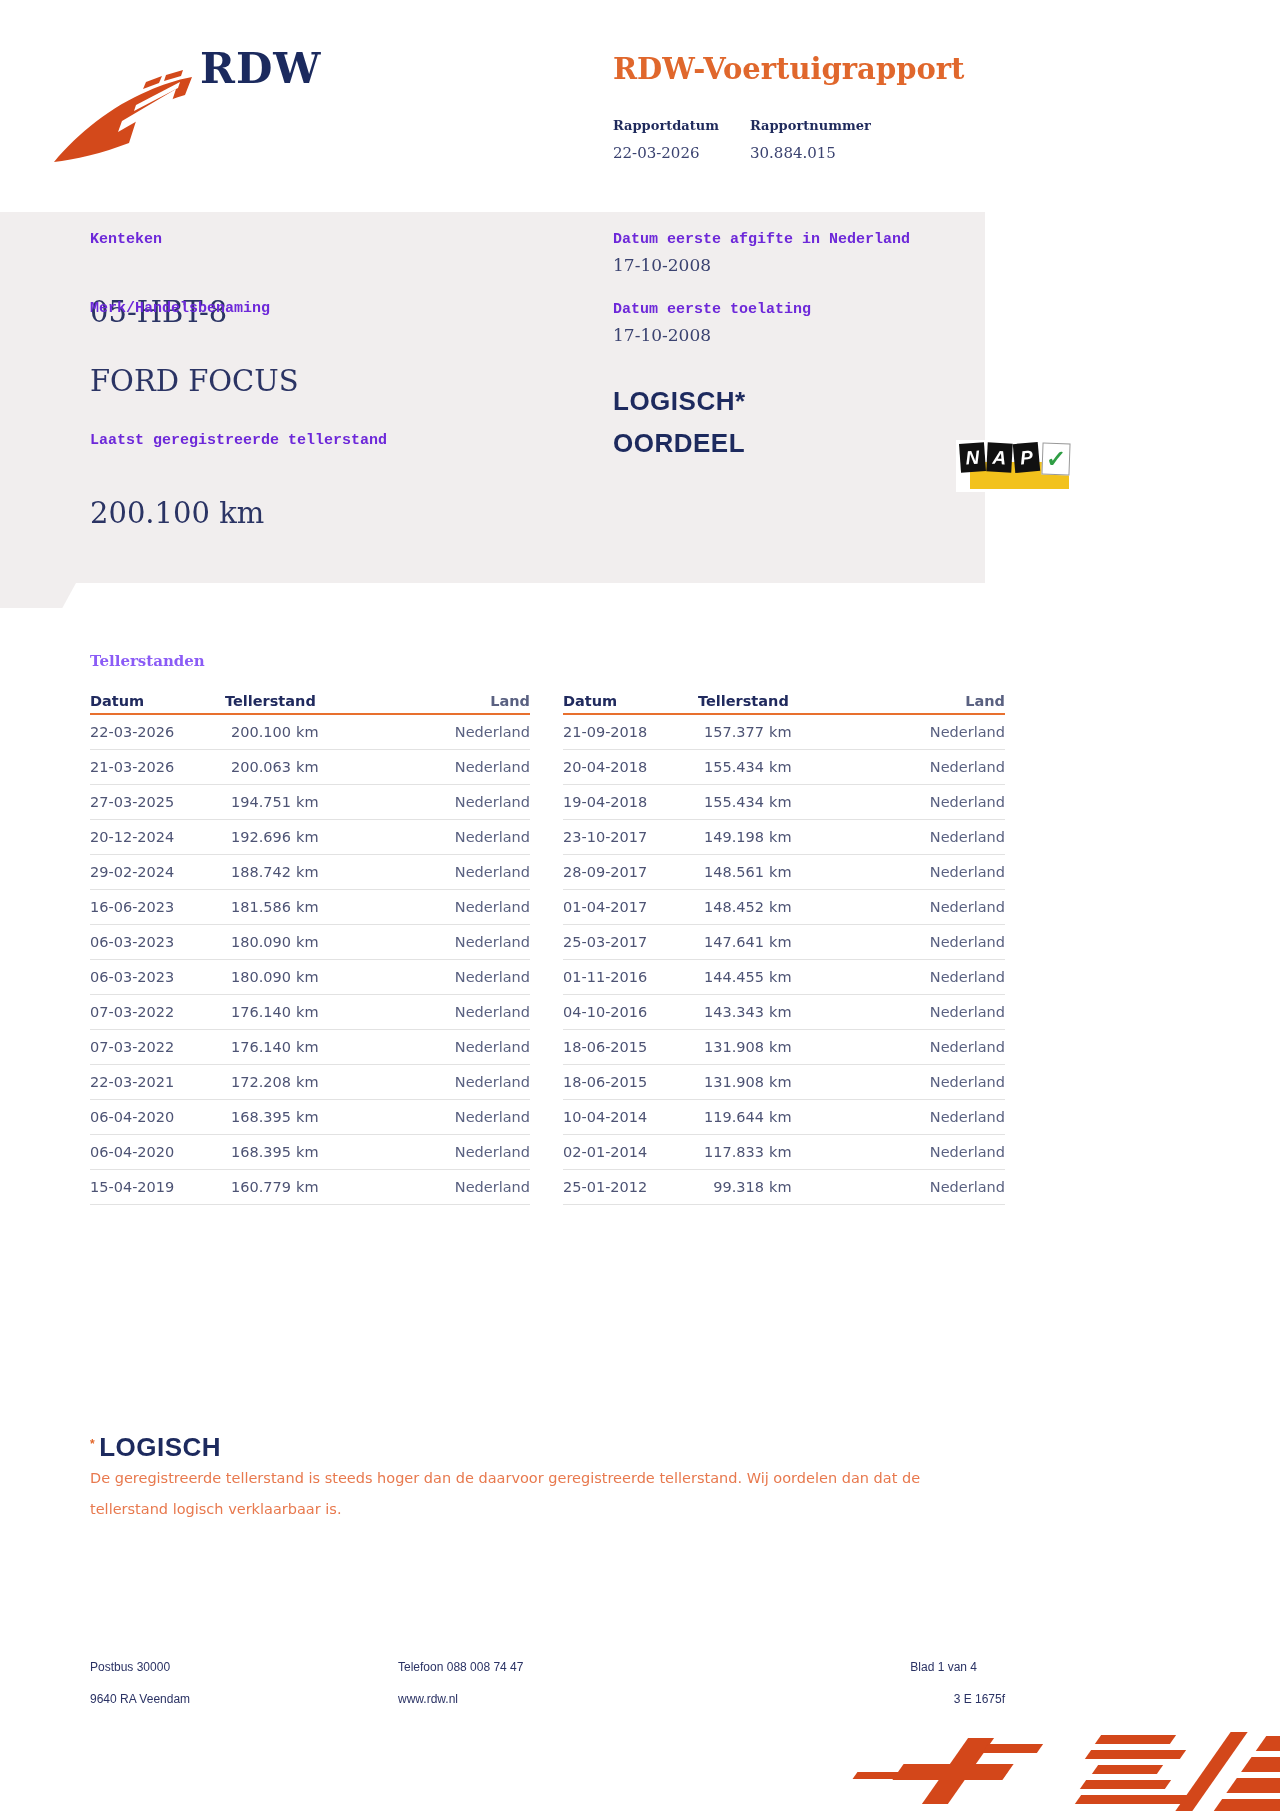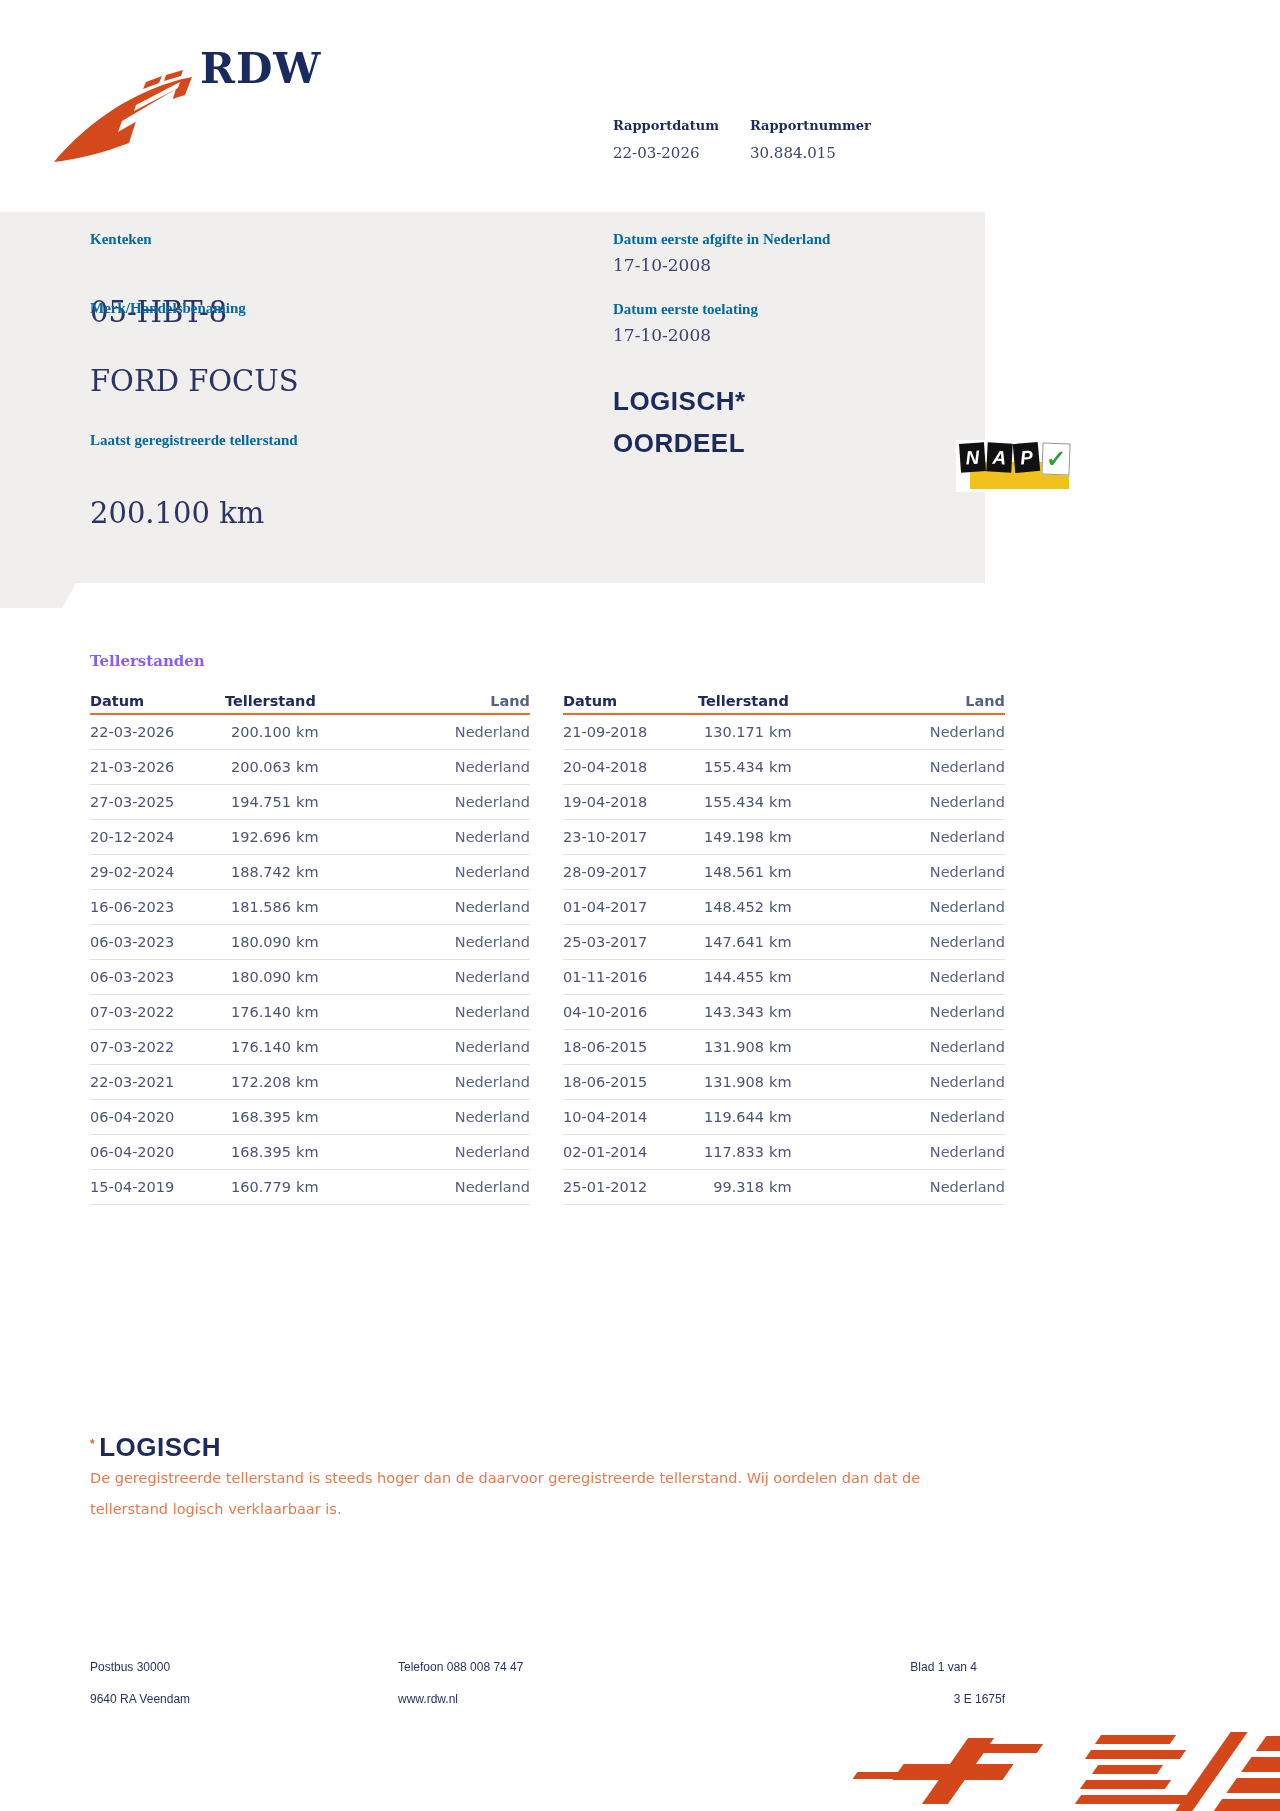--- a/index.html
+++ b/index.html
@@ -8,21 +8,21 @@
   .abs{position:absolute;}
 
   
   .logo-text{font-family:"DejaVu Serif",serif;font-weight:bold;font-size:42px;color:#1b2a5e;letter-spacing:1px;}
   .title{font-family:"DejaVu Serif",serif;font-weight:bold;font-size:29px;color:#e0672c;}
   .hlabel{font-family:"DejaVu Serif",serif;font-weight:bold;font-size:13px;color:#1f2a5c;}
   .hvalue{font-family:"DejaVu Serif",serif;font-size:15px;color:#3a4270;}
 
   
   .graybox{background:#f1eeee;}
-  .olabel{font-family:Liberation Serif, serif;font-weight:bold;font-size:15px;color:#0369a1;}
+  .olabel{font-family:Liberation Mono, monospace;font-weight:bold;font-size:15px;color:#6d28d9;}
   .bigval{font-family:"DejaVu Serif",serif;font-size:29px;color:#2b3464;margin-top:43px;}
   .midval{font-family:"DejaVu Serif",serif;font-size:17px;color:#3a4270;}
   .oordeel{font-family:"Liberation Sans",sans-serif;font-weight:bold;font-size:26px;line-height:42px;color:#1d2a5e;letter-spacing:0.5px;}
 
   
   .nap{width:116px;height:52px;background:#ffffff;}
   .nap-yellow{position:absolute;left:14px;top:22px;right:3px;bottom:3px;background:#f2c21c;}
   .nap-tile{position:absolute;top:3px;width:25px;height:29px;background:#111111;color:#ffffff;
             font-family:"Liberation Sans",sans-serif;font-weight:bold;font-style:italic;font-size:19px;
             display:flex;align-items:center;justify-content:center;}
@@ -62,20 +62,21 @@
     <svg width="142" height="94" viewBox="0 0 142 94">
       <path d="M2 92 C26 63 60 36 96 21 C109 15 124 10 140 7 L133 25 C113 31 97 39 85 48 L77 73 C51 83 22 90 2 92 Z" fill="#d3491b"></path>
       <path d="M70 51 L124 19 L120 31 L66 62 Z" fill="#ffffff"></path>
       <path d="M84 35 L128 12 L126 18 L82 41 Z" fill="#ffffff"></path>
       <path d="M94 12 L110 6 L107 13 L91 19 Z" fill="#d3491b"></path>
       <path d="M114 5 L131 0 L129 6 L112 11 Z" fill="#d3491b"></path>
     </svg>
   </div>
   <div class="abs logo-text" style="left:200px;top:44px;">RDW</div>
 
+  <div class="abs title" style="left:613px;top:52px;">RDW-Voertuigrapport</div>
   <div class="abs hlabel" style="left:613px;top:118px;">Rapportdatum</div>
   <div class="abs hlabel" style="left:750px;top:118px;">Rapportnummer</div>
   <div class="abs hvalue" style="left:613px;top:144px;">22-03-2026</div>
   <div class="abs hvalue" style="left:750px;top:144px;">30.884.015</div>
 
   <div class="abs graybox" style="left:0;top:212px;width:985px;height:371px;"></div>
   <div class="abs graybox" style="left:0;top:583px;width:76px;height:25px;clip-path:polygon(0 0,100% 0,82% 100%,0 100%);"></div>
 
   <div class="abs olabel" style="left:90px;top:231px;">Kenteken</div>
   <div class="abs bigval" style="left:90px;top:252px;">05-HBT-8</div>
@@ -186,21 +187,21 @@
 
   <div class="ttable" style="left:563px;width:442px;">
     <div class="thead">
       <span class="c-datum">Datum</span>
       <span class="c-km">Tellerstand</span>
       <span class="c-land">Land</span>
     </div>
     <div>
         <div class="trow">
       <span class="c-datum">21-09-2018</span>
-      <span class="c-km"><span class="num">130.171</span><span class="unit">km</span></span>
+      <span class="c-km"><span class="num">157.377</span><span class="unit">km</span></span>
       <span class="c-land">Nederland</span>
     </div>
         <div class="trow">
       <span class="c-datum">20-04-2018</span>
       <span class="c-km"><span class="num">155.434</span><span class="unit">km</span></span>
       <span class="c-land">Nederland</span>
     </div>
         <div class="trow">
       <span class="c-datum">19-04-2018</span>
       <span class="c-km"><span class="num">155.434</span><span class="unit">km</span></span>

